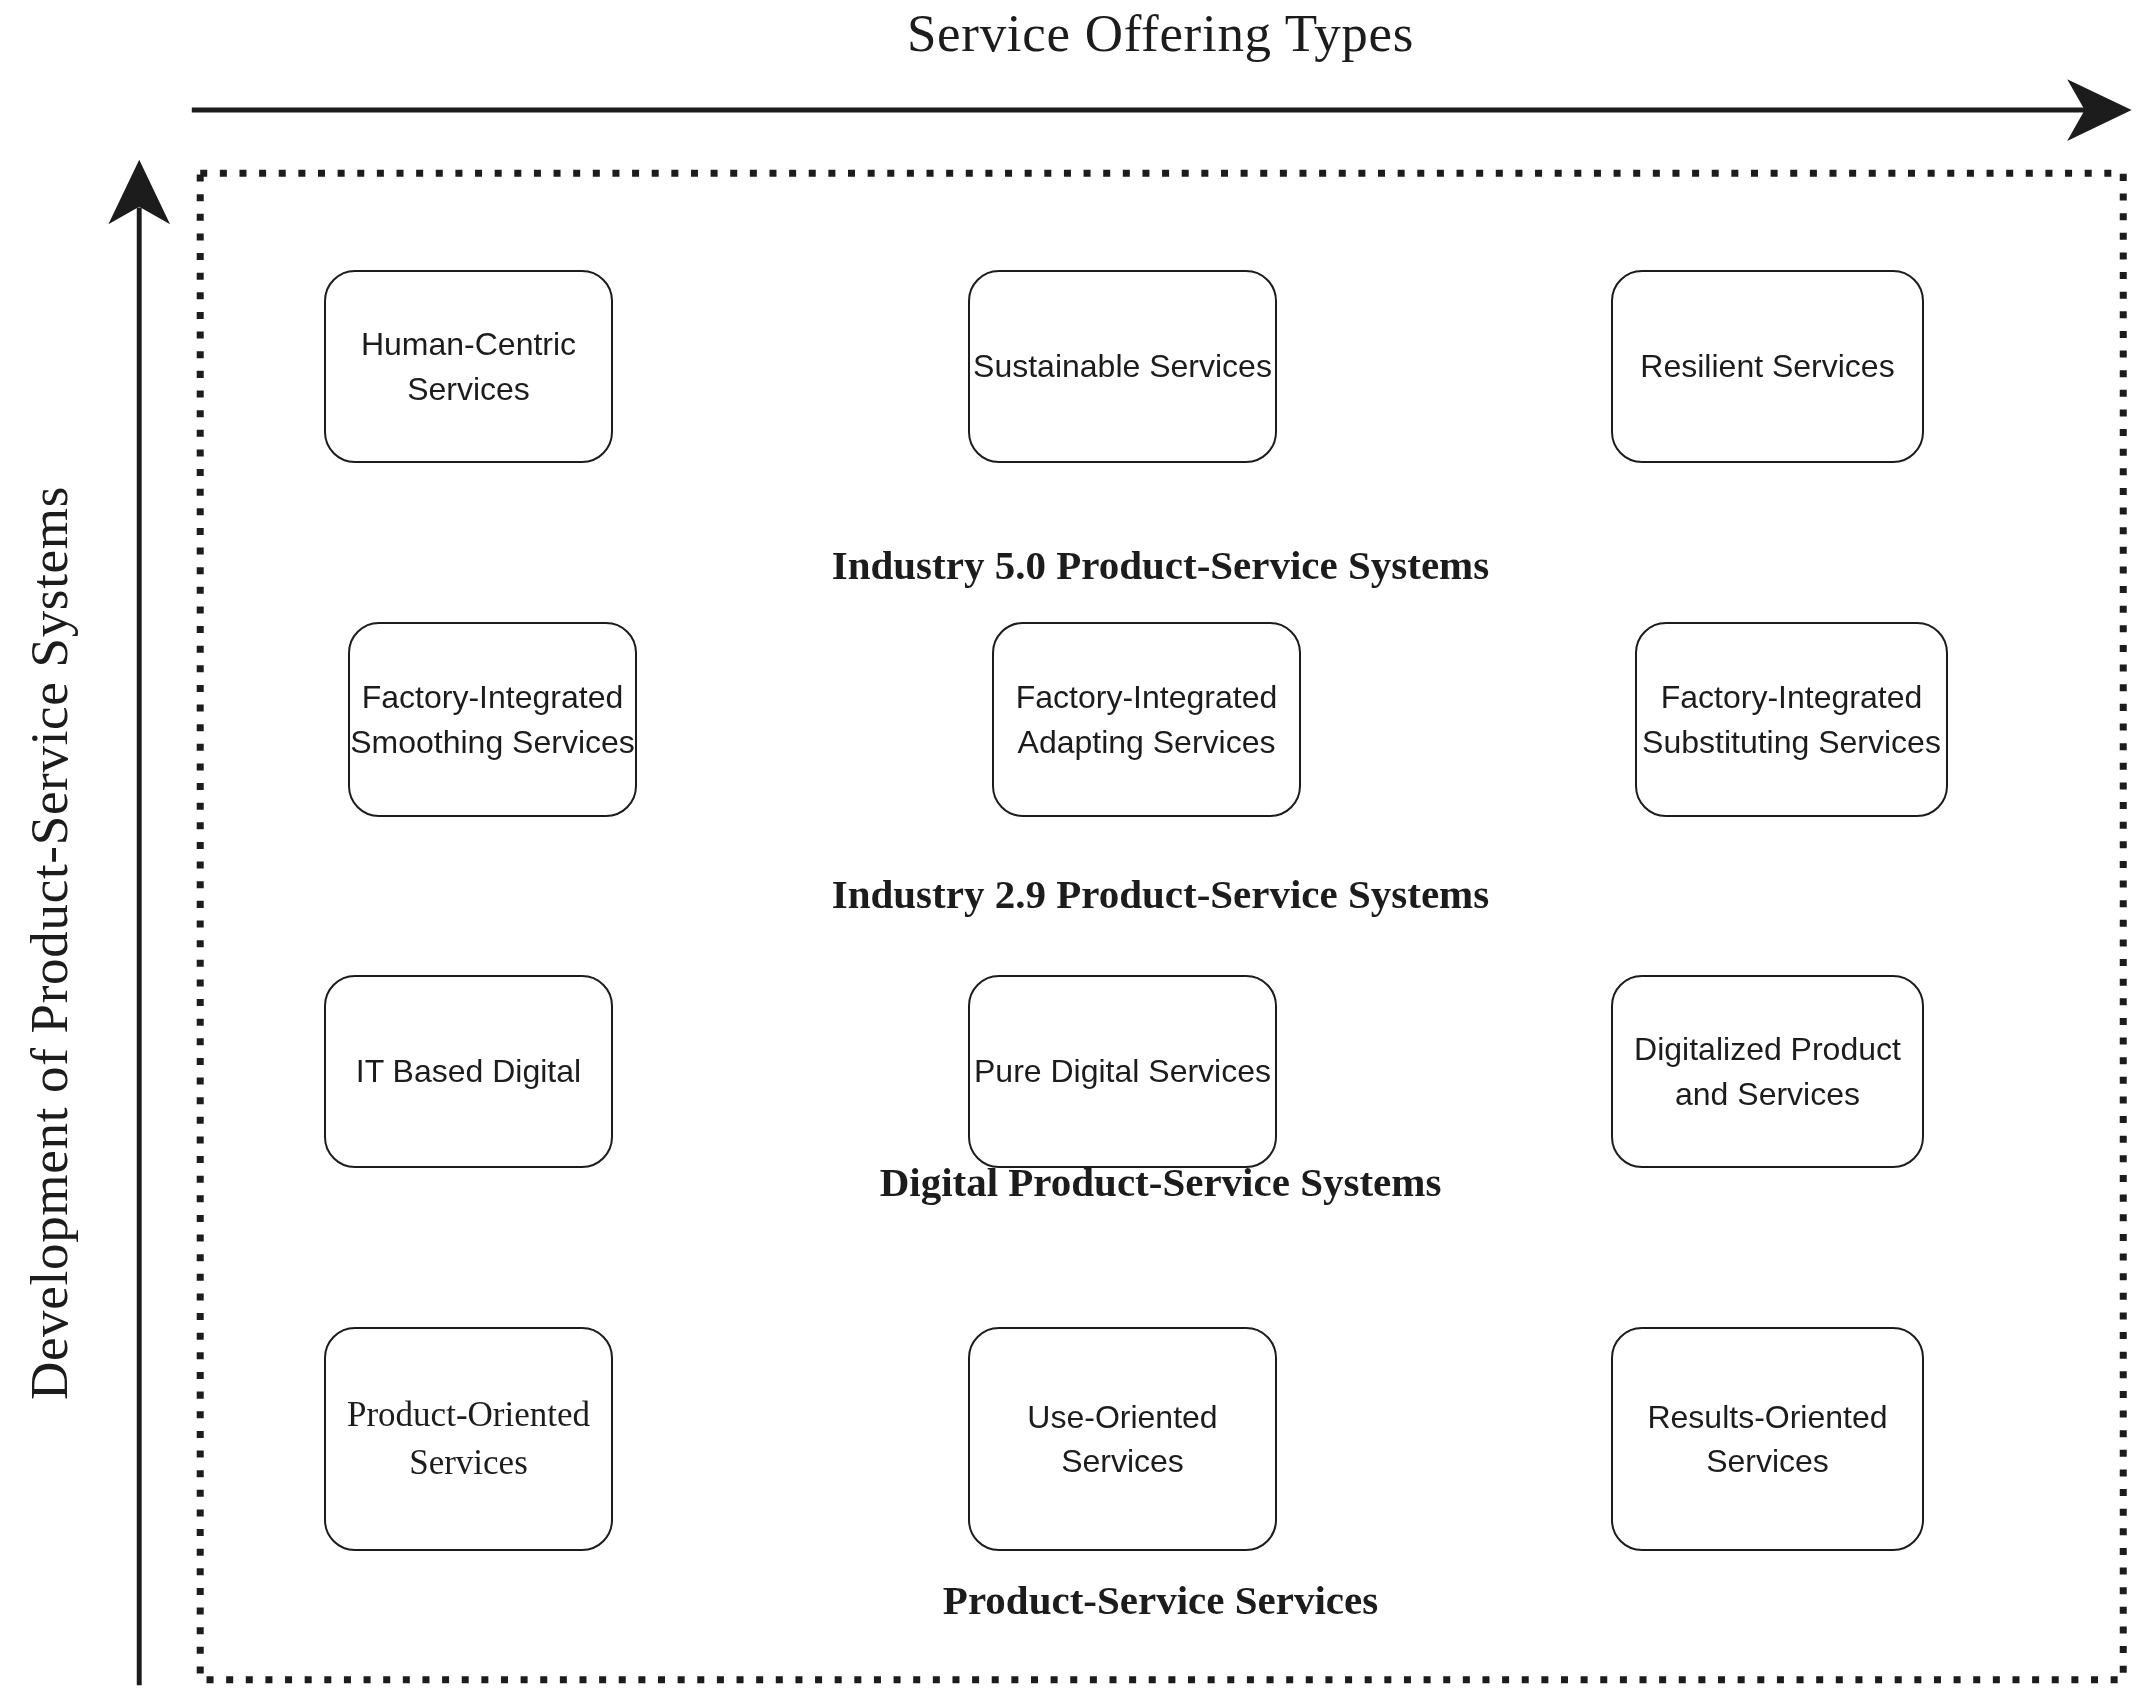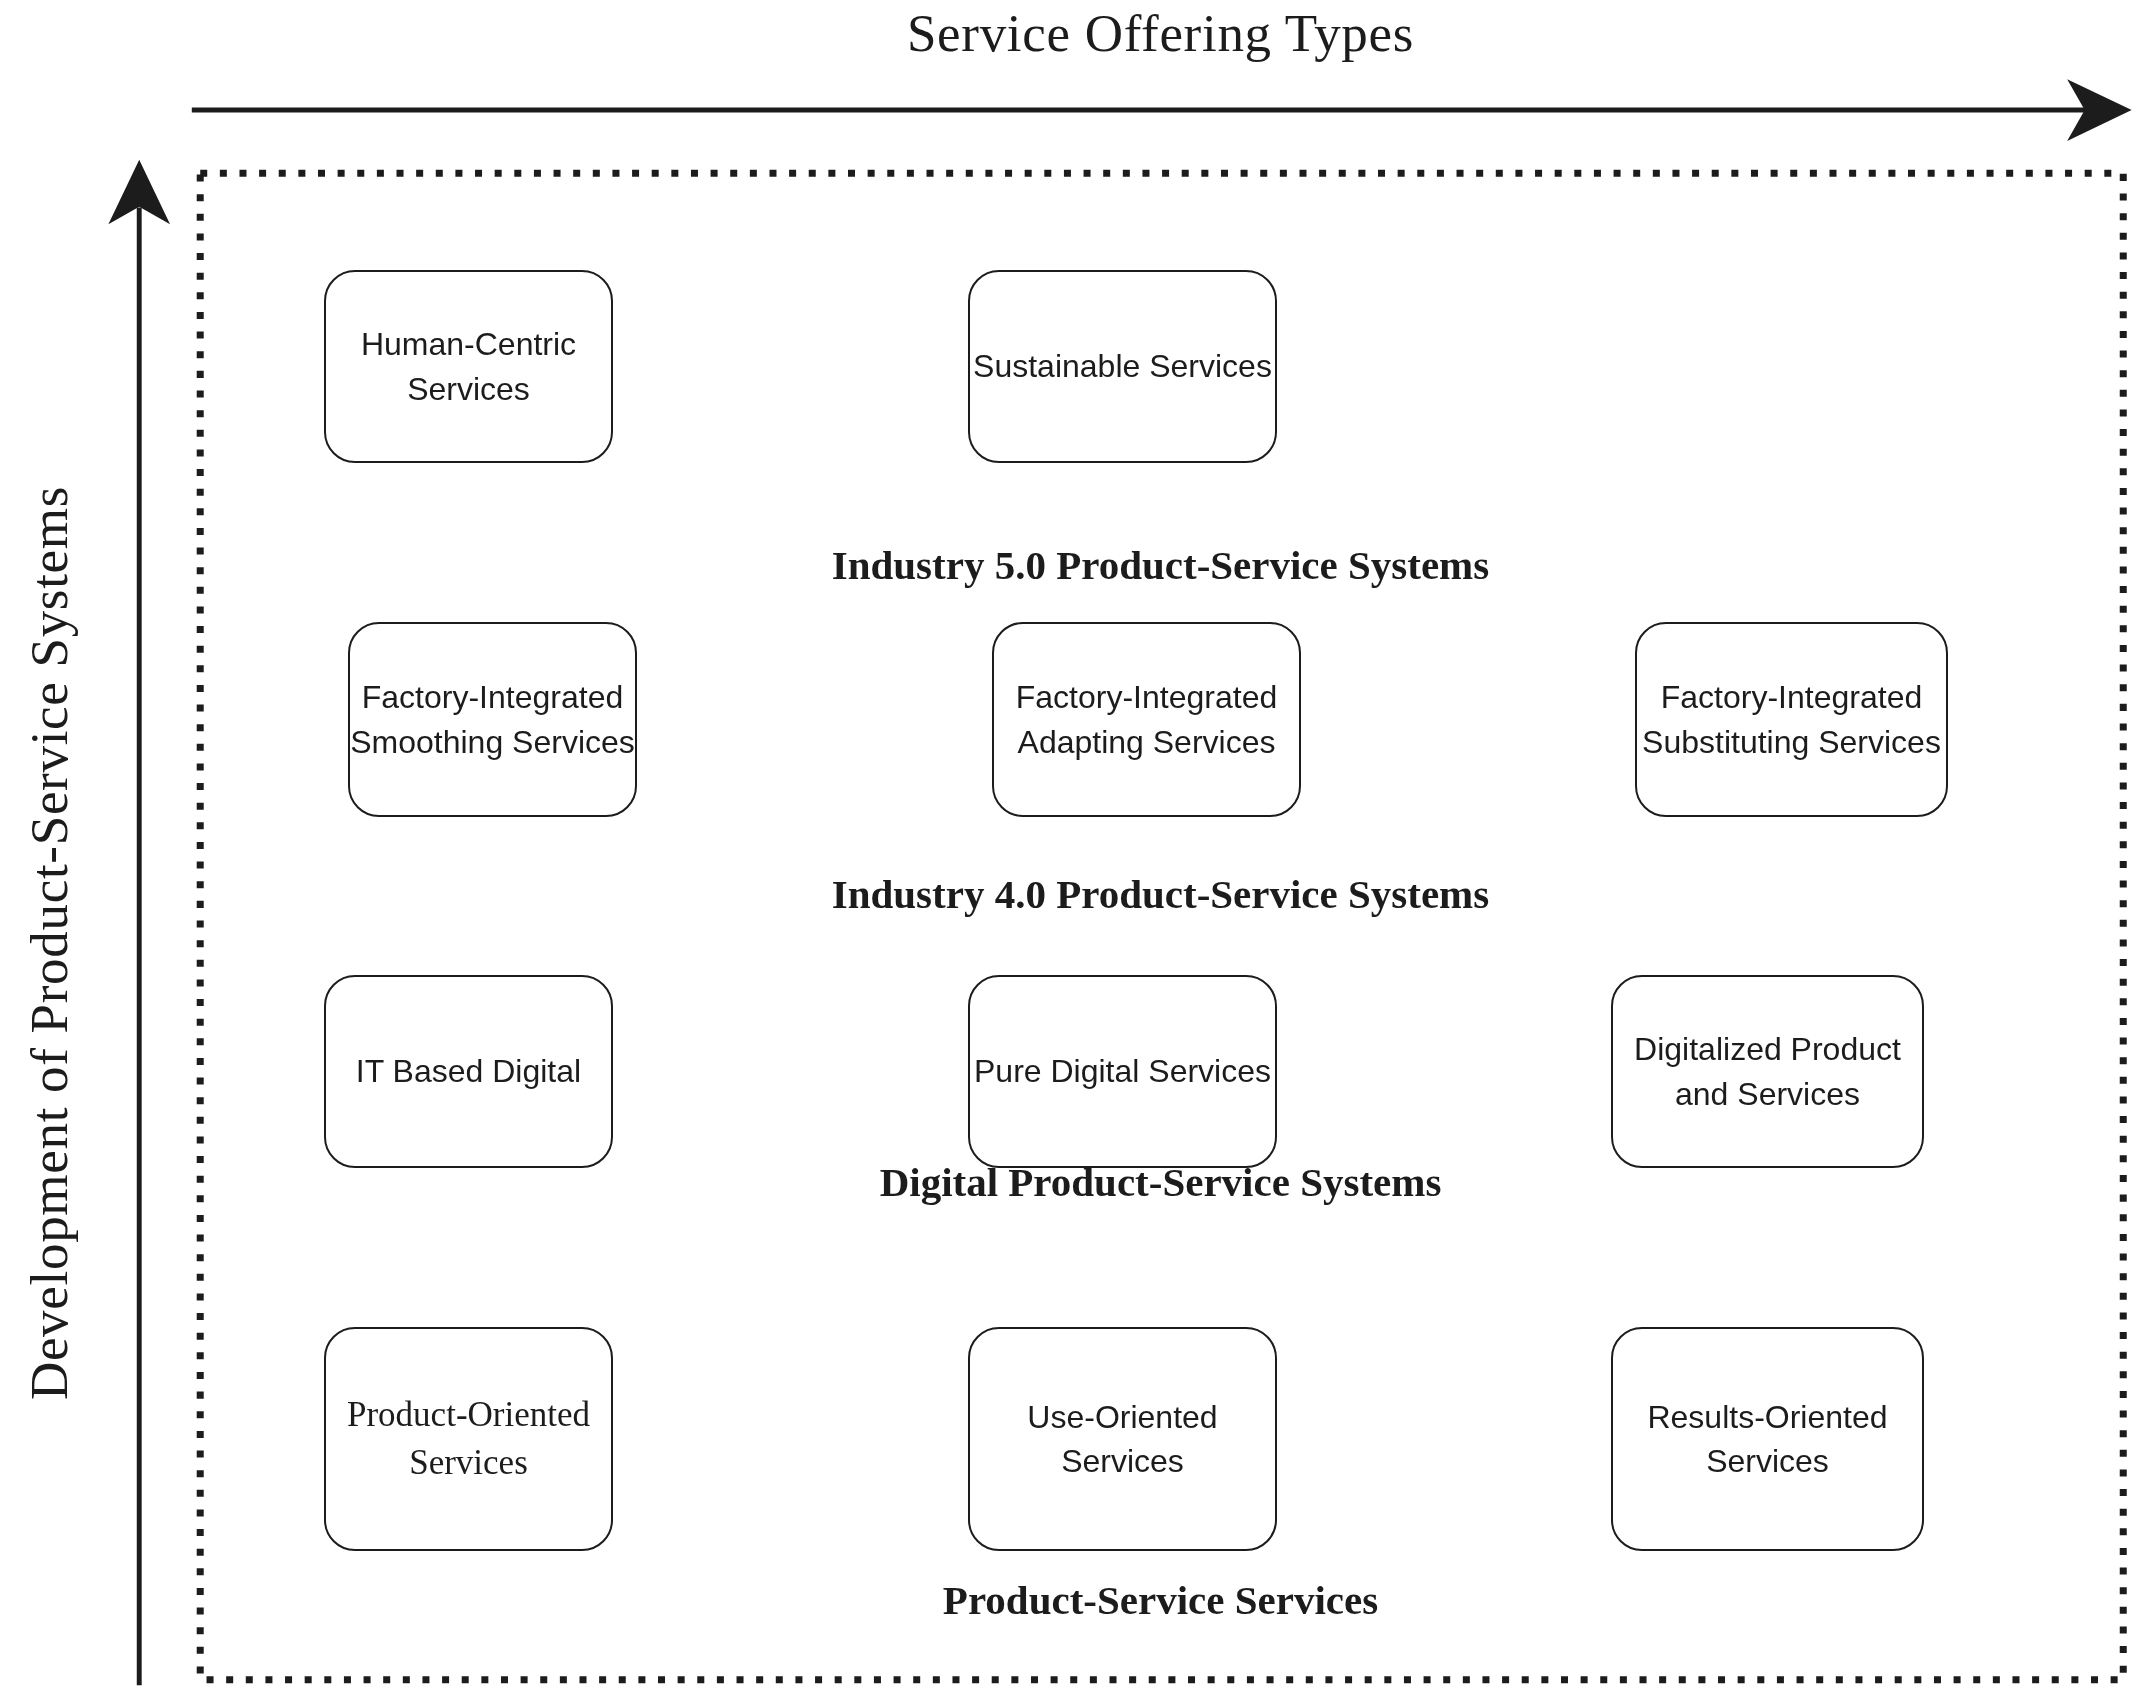--- a/index.html
+++ b/index.html
@@ -80,35 +80,38 @@
   <div class="title">Service Offering Types</div>
   <div class="y-label">Development of Product-Service Systems</div>
 
   <div class="box c1 r1">
     <span>Human-Centric
 Services</span>
   </div>
   <div class="box c2 r1">
     <span>Sustainable Services</span>
   </div>
+  <div class="box c3 r1">
+    <span>Resilient Services</span>
+  </div>
   <div class="row-label l1">Industry 5.0 Product-Service Systems</div>
 
   <div class="box c1 r2">
     <span>Factory-Integrated
 Smoothing Services</span>
   </div>
   <div class="box c2 r2">
     <span>Factory-Integrated
 Adapting Services</span>
   </div>
   <div class="box c3 r2">
     <span>Factory-Integrated
 Substituting Services</span>
   </div>
-  <div class="row-label l2">Industry 4.0 Product-Service Systems</div>
+  <div class="row-label l2">Industry 2.9 Product-Service Systems</div>
 
   <div class="box c1 r3">
     <span>IT Based Digital</span>
   </div>
   <div class="box c2 r3">
     <span>Pure Digital Services</span>
   </div>
   <div class="box c3 r3">
     <span>Digitalized Product
 and Services</span>

